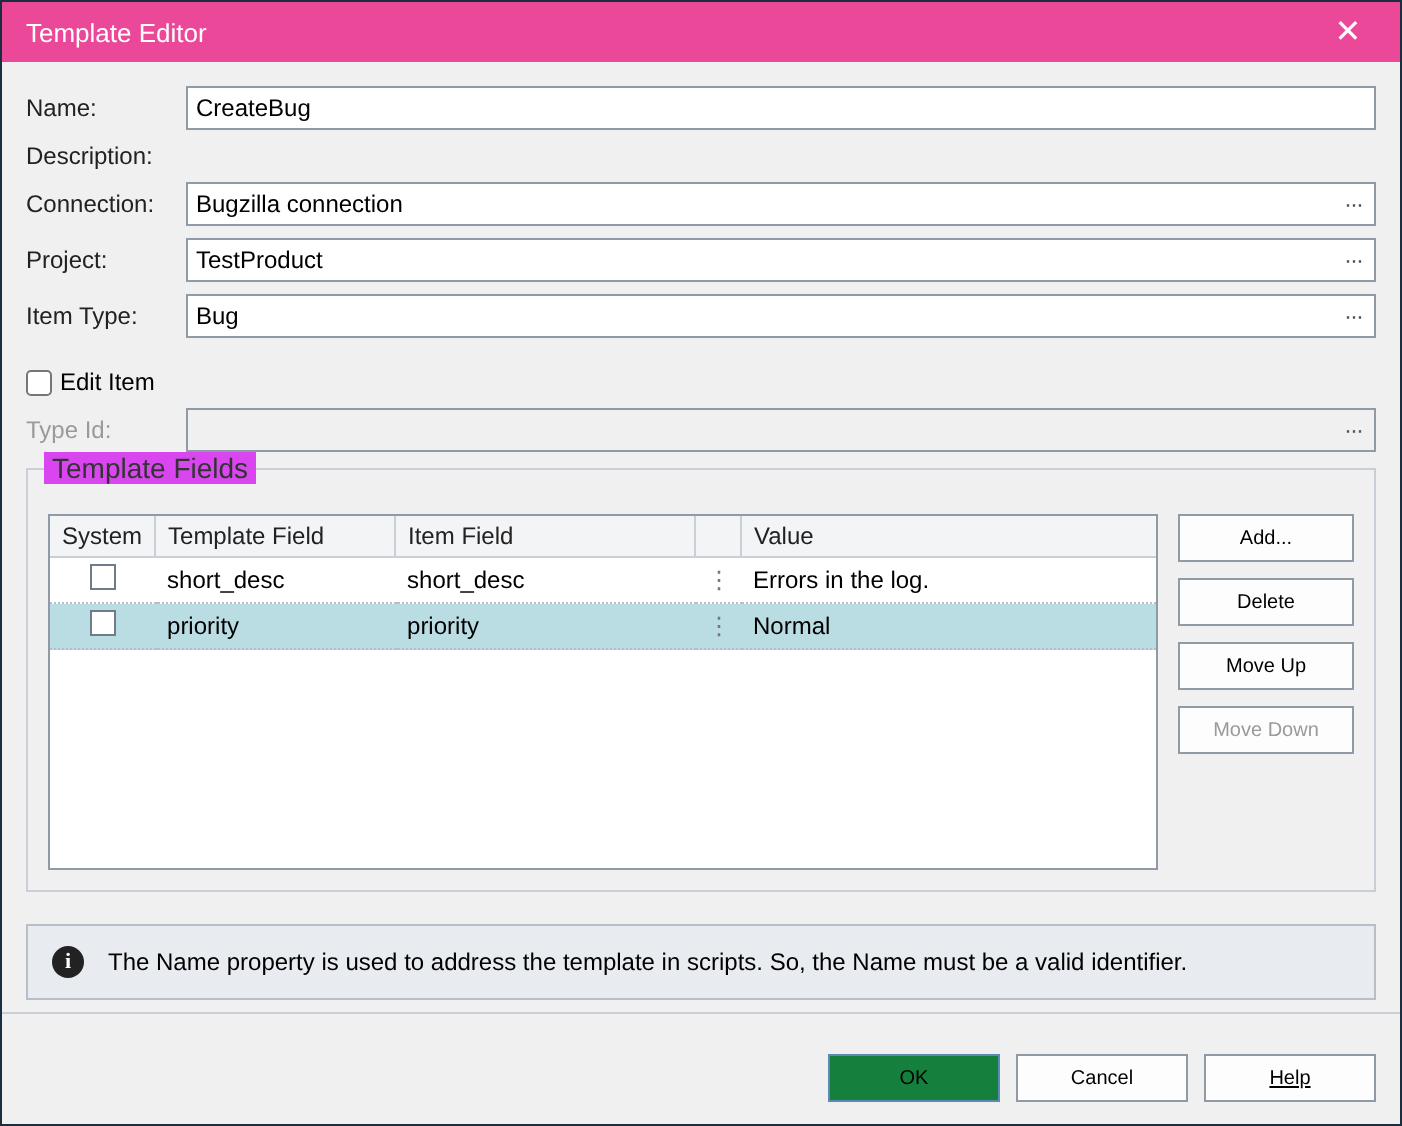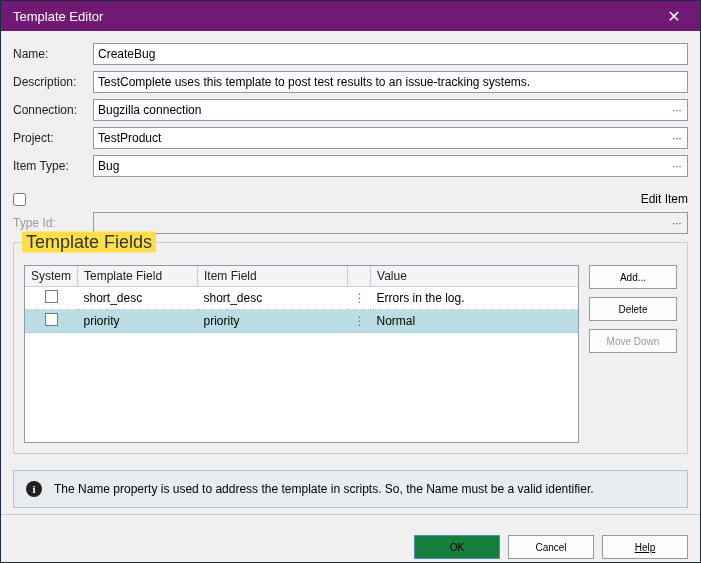--- a/index.html
+++ b/index.html
@@ -7,21 +7,21 @@
     font-family: "Segoe UI", Tahoma, sans-serif;
     font-size: 12px;
     background: #fff;
     width: 701px;
     height: 563px;
     overflow: hidden;
     border: 1px solid #1a2e40;
   }
   .titlebar {
     height: 30px;
-    background: #701a75;
+    background: #ec4899;
     color: #fff;
     display: flex;
     align-items: center;
     padding: 0 8px 0 12px;
   }
   .titlebar .title { flex: 1; font-size: 13px; }
   .titlebar .close {
     width: 36px; height: 30px;
     display: flex; align-items: center; justify-content: center;
     font-size: 16px; color: #fff;
@@ -58,37 +58,36 @@
   .field .ellipsis {
     margin-left: auto;
     color: #555;
     letter-spacing: -1px;
     padding: 0 2px;
   }
   .checkbox-row {
     display: flex;
     align-items: center;
     margin: 15px 0 6px 0;
-    justify-content: space-between;
   }
   .checkbox-row input { margin-right: 4px; }
 
   .group {
     border: 1px solid #c9cfd6;
     margin-top: 8px;
     padding: 22px 10px 10px 10px;
     position: relative;
     background: #f0f0f0;
   }
   .group-title {
     position: absolute;
     top: -1px; left: 8px;
-    background: #fde047;
+    background: #d946ef;
     padding: 0 4px;
-    font-size: 18px;
+    font-size: 14px;
     color: #333;
     transform: translateY(-50%);
   }
   .group-body {
     display: flex;
     gap: 10px;
   }
   .grid-wrap {
     flex: 1;
     border: 1px solid #8f9aa6;
@@ -203,23 +202,20 @@
 
   <div class="form-row">
     <div class="label">Name:</div>
     <div class="field">
       <span>CreateBug</span>
     </div>
   </div>
 
   <div class="form-row">
     <div class="label">Description:</div>
-    <div class="field">
-      <span>TestComplete uses this template to post test results to an issue-tracking systems.</span>
-    </div>
   </div>
 
   <div class="form-row">
     <div class="label">Connection:</div>
     <div class="field">
       <span>Bugzilla connection</span>
       <span class="ellipsis">···</span>
     </div>
   </div>
 
@@ -280,20 +276,21 @@
               <td>priority</td>
               <td class="col-dots">⋮</td>
               <td>Normal</td>
             </tr>
           </tbody>
         </table>
       </div>
       <div class="btn-stack">
         <div class="btn">Add...</div>
         <div class="btn">Delete</div>
+        <div class="btn">Move Up</div>
         <div class="btn disabled">Move Down</div>
       </div>
     </div>
   </div>
 
   <div class="info-bar">
     <div class="icon">i</div>
     <div>The Name property is used to address the template in scripts. So, the Name must be a valid identifier.</div>
   </div>
 

